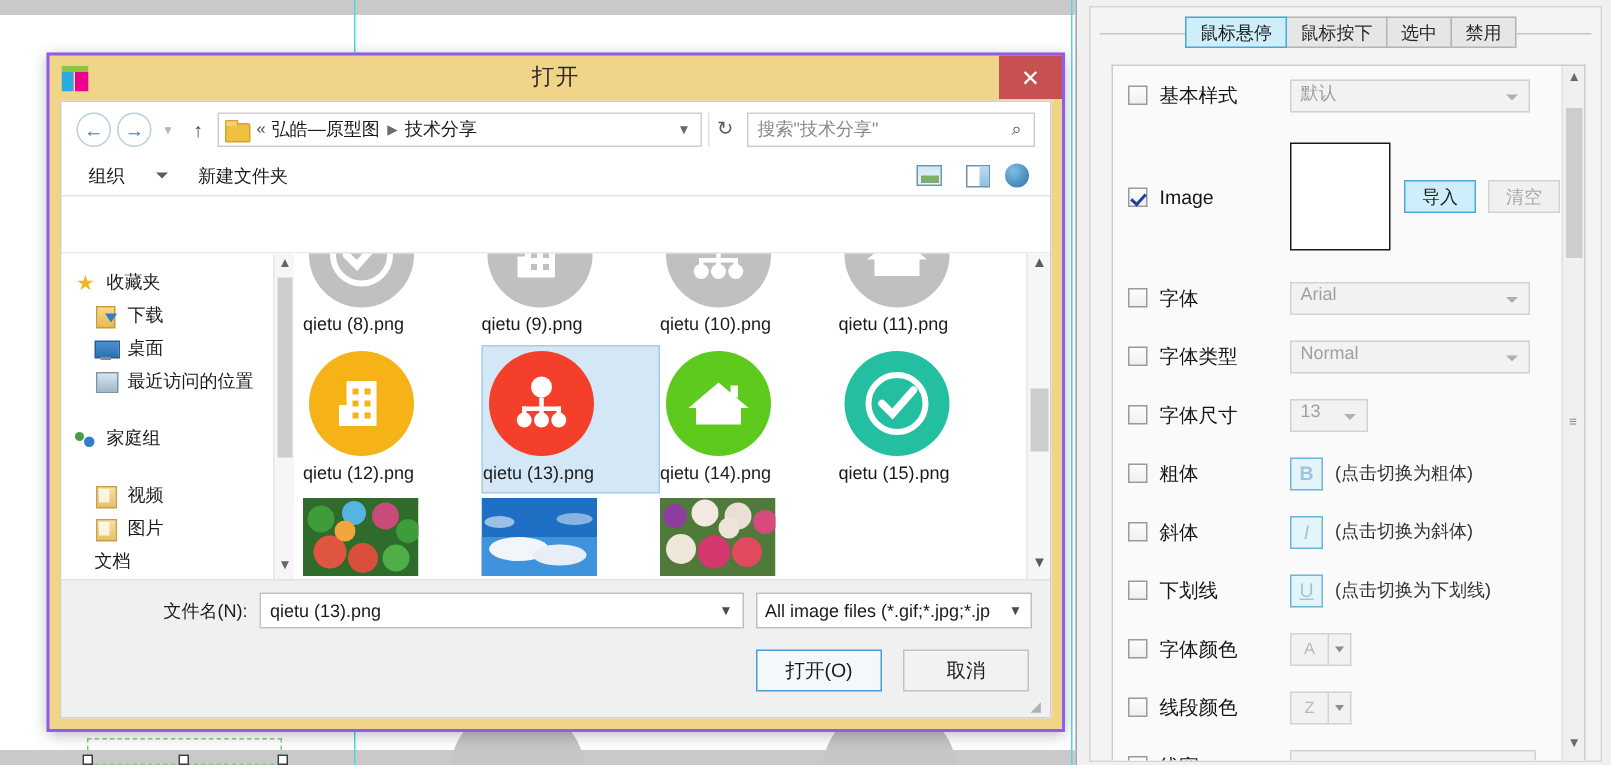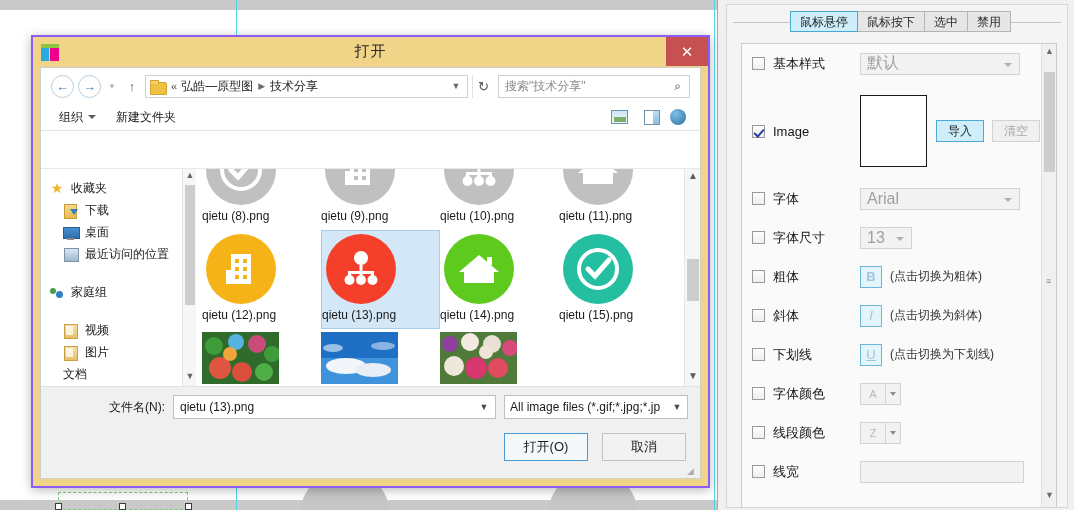--- a/index.html
+++ b/index.html
@@ -51,21 +51,21 @@
   }
   .cb.checked::after{
     content:""; position:absolute; left:3px; top:1px; width:4px; height:8px;
     border:solid #21409a; border-width:0 2px 2px 0; transform:rotate(42deg);
   }
   .prop-label { font-size:13px; color:#141414; white-space:nowrap; }
   .prop-label.latin { font-size:13px; }
 
   .sel-ctl {
     height:22px; background:#f2f2f2; border:1px solid #d2d2d2; color:#a0a0a0;
-    display:flex; align-items:center; padding:0 6px; font-size:16px; position:relative;
+    display:flex; padding:0 6px; font-size:12px; position:relative;
   }
   .sel-ctl .caret { position:absolute; right:7px; top:9px; width:0;height:0;
     border-left:4px solid transparent;border-right:4px solid transparent;border-top:4px solid #b0b0b0; }
   .w-wide { width:160px; }
   .w-small { width:52px; }
   .w-line { width:164px; }
 
   .img-preview { width:72px; height:72px; background:#fff; border:1px solid #1a1a1a; }
   .btn-sm { height:22px; min-width:48px; padding:0 10px; font-size:12px; display:flex;align-items:center;justify-content:center; }
   .btn-primary { background:#cfeefb; border:1px solid #4fa9d8; color:#1a1a1a; }
@@ -124,21 +124,21 @@
   .addr-caret { margin-left:auto; width:18px; text-align:center; color:#6a6a6a; font-size:9px; }
   .refresh { width:22px; height:23px; border-left:1px solid #e2e2e2; display:flex;align-items:center;justify-content:center; color:#5a5a5a; font-size:13px; }
   .search {
     width:192px; height:23px; border:1px solid #cfcfcf; background:#fff; display:flex; align-items:center; padding:0 4px;
   }
   .search input { border:0; outline:0; width:100%; font-size:12px; color:#333; font-family:inherit; background:transparent; }
   .search input::placeholder { color:#8a8a8a; }
   .search-ic { width:16px; text-align:center; color:#555; font-size:12px; }
 
   .tool-bar { height:27px; display:flex; align-items:center; padding:0 8px; gap:0; border-bottom:1px solid #e3e3e3; }
-  .tool-item { font-size:12px; color:#1a1a1a; padding:0 10px; display:flex;align-items:center;gap:5px; }
+  .tool-item { font-size:12px; color:#1a1a1a; padding:0 10px; display:flex;align-items:center;gap:21px; }
   .tool-item .dcaret { width:0;height:0;border-left:4px solid transparent;border-right:4px solid transparent;border-top:4px solid #5c5c5c; }
   .tool-right { margin-left:auto; display:flex; align-items:center; gap:10px; padding-right:6px; }
   .ic-view { width:17px;height:14px;border:1px solid #6f93ad;background:linear-gradient(#cfe6f5,#eaf4fb); position:relative; }
   .ic-view::after{content:"";position:absolute;left:2px;bottom:1px;width:12px;height:5px;background:#7fae6a;}
   .ic-pane { width:16px;height:15px;border:1px solid #6f93ad;background:#fff;display:flex; }
   .ic-pane::after{content:"";display:block;width:6px;margin-left:auto;background:linear-gradient(#bcdcf0,#8cc0e0);}
   .ic-help { width:16px;height:16px;border-radius:50%;background:radial-gradient(circle at 35% 30%,#7fc0e8,#2a6f9e); }
 
   .content { position:absolute; left:0; right:0; top:100px; bottom:92px; display:flex; border-top:1px solid #e8e8e8; }
   .side { width:155px; position:relative; background:#fff; overflow:hidden; padding:8px 0 0 6px; }
@@ -253,20 +253,30 @@
           <div class="prop-left">
             <span class="cb"></span>
             <span class="prop-label">字体</span>
           </div>
           <div class="sel-ctl w-wide">
             <span>Arial</span>
             <i class="caret"></i>
           </div>
         </div>
 
+        <div class="prop-row">
+          <div class="prop-left">
+            <span class="cb"></span>
+            <span class="prop-label">字体类型</span>
+          </div>
+          <div class="sel-ctl w-wide">
+            <span>Normal</span>
+            <i class="caret"></i>
+          </div>
+        </div>
 
         <div class="prop-row">
           <div class="prop-left">
             <span class="cb"></span>
             <span class="prop-label">字体尺寸</span>
           </div>
           <div class="sel-ctl w-small">
             <span>13</span>
             <i class="caret"></i>
           </div>

